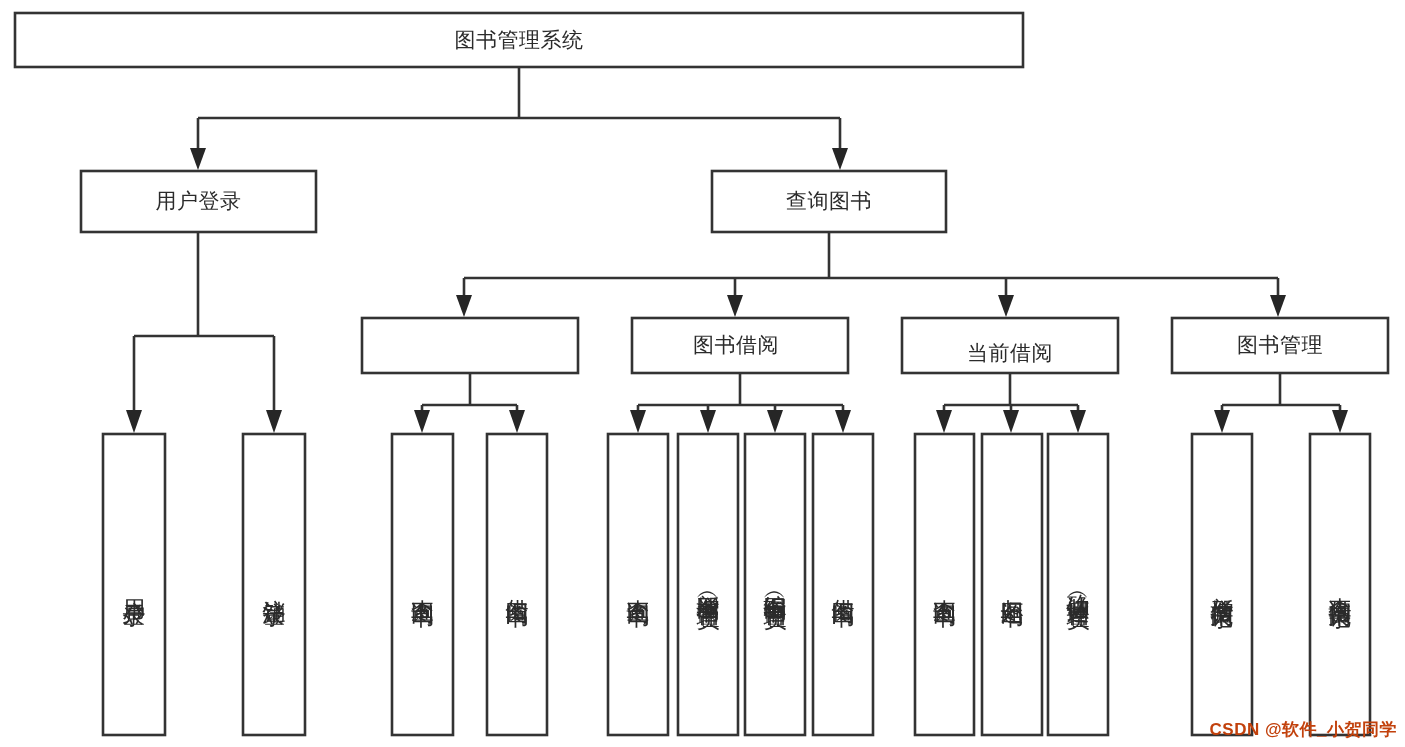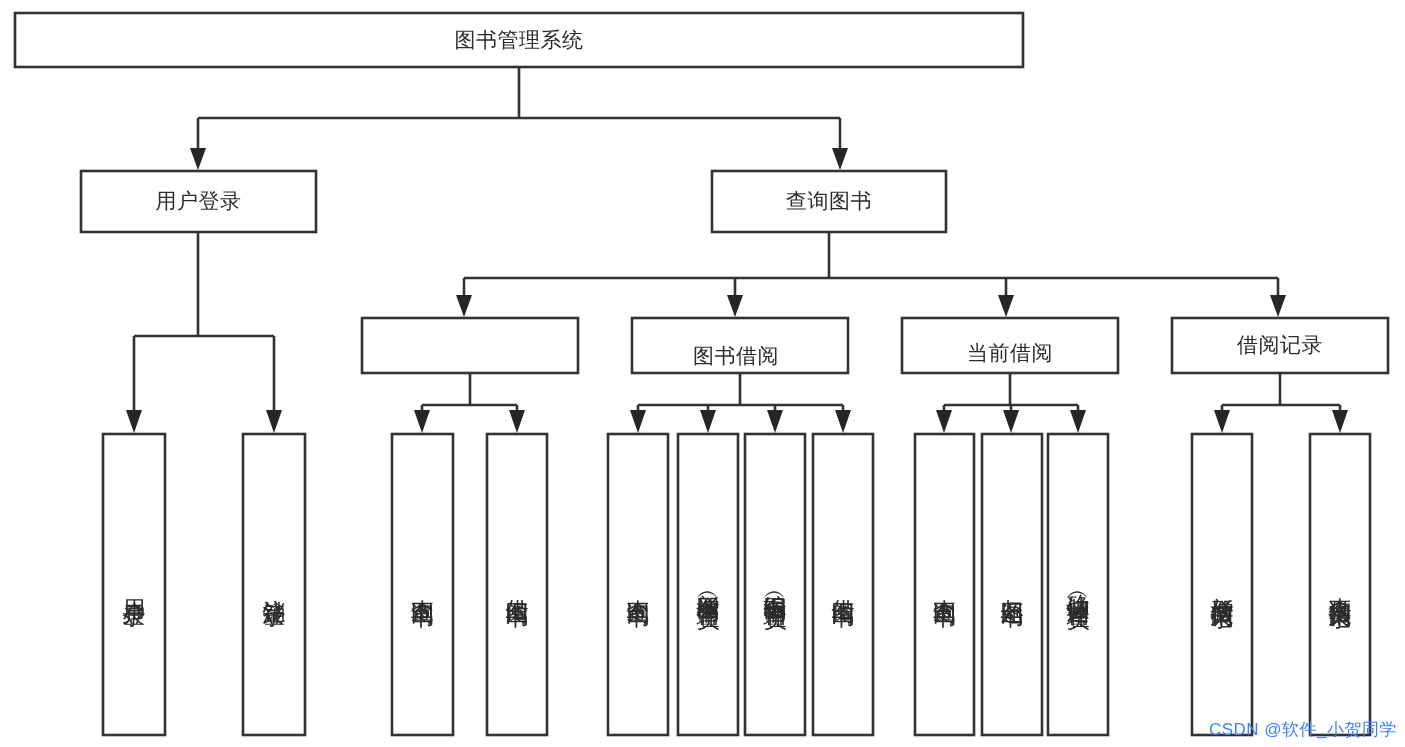--- a/index.html
+++ b/index.html
@@ -65,24 +65,25 @@
     font-size: 23px;
     line-height: 1.18;
     letter-spacing: 2px;
     white-space: nowrap;
   }
   .watermark {
     position: absolute;
     right: 8px;
     bottom: 6px;
     font-size: 17px;
-    color: #3b82f6;
+    color: #c2410c;
     font-family: "Liberation Sans", "DejaVu Sans", sans-serif;
     white-space: nowrap;
     letter-spacing: 0.5px;
+    font-weight: bold;
   }
 </style>
 </head>
 <body>
 
 <div id="diagram-root">
 
   <svg id="diagram-svg" viewBox="0 0 1405 747">
     <defs>
       <marker id="arrow" viewBox="0 0 12 14" refX="6" refY="13" markerWidth="12" markerHeight="14" orient="auto-start-reverse" markerUnits="userSpaceOnUse">
@@ -178,23 +179,23 @@
       <rect class="node-box" x="1192" y="434" width="60" height="301"></rect>
       <rect class="node-box" x="1310" y="434" width="60" height="301"></rect>
     </g>
   </svg>
 
   <div class="node-label horizontal" style="left:15px; top:13px; width:1008px; height:54px;">图书管理系统</div>
 
   <div class="node-label horizontal" style="left:81px; top:171px; width:235px; height:61px;">用户登录</div>
   <div class="node-label horizontal" style="left:712px; top:171px; width:234px; height:61px;">查询图书</div>
 
-  <div class="node-label horizontal" style="left:632px; top:318px; width:208px; height:55px;margin-top:11px;">图书借阅</div>
+  <div class="node-label horizontal" style="left:632px; top:318px; width:208px; height:55px;">图书借阅</div>
   <div class="node-label horizontal" style="left:902px; top:318px; width:216px; height:55px;margin-top:8px;">当前借阅</div>
-  <div class="node-label horizontal" style="left:1172px; top:318px; width:216px; height:55px;">借阅记录</div>
+  <div class="node-label horizontal" style="left:1172px; top:318px; width:216px; height:55px;">图书管理</div>
 
   <div class="node-label vertical" style="left:103px; top:434px; width:62px; height:301px;">用户登录</div>
   <div class="node-label vertical" style="left:243px; top:434px; width:62px; height:301px;">注销登录</div>
   <div class="node-label vertical" style="left:392px; top:434px; width:61px; height:301px;">查询图书</div>
   <div class="node-label vertical" style="left:487px; top:434px; width:60px; height:301px;">借阅图书</div>
   <div class="node-label vertical" style="left:608px; top:434px; width:60px; height:301px;">查询图书</div>
   <div class="node-label vertical" style="left:678px; top:434px; width:60px; height:301px;">新增图书（管理员）</div>
   <div class="node-label vertical" style="left:745px; top:434px; width:60px; height:301px;">编辑图书（管理员）</div>
   <div class="node-label vertical" style="left:813px; top:434px; width:60px; height:301px;">借阅图书</div>
   <div class="node-label vertical" style="left:915px; top:434px; width:59px; height:301px;">查询图书</div>

